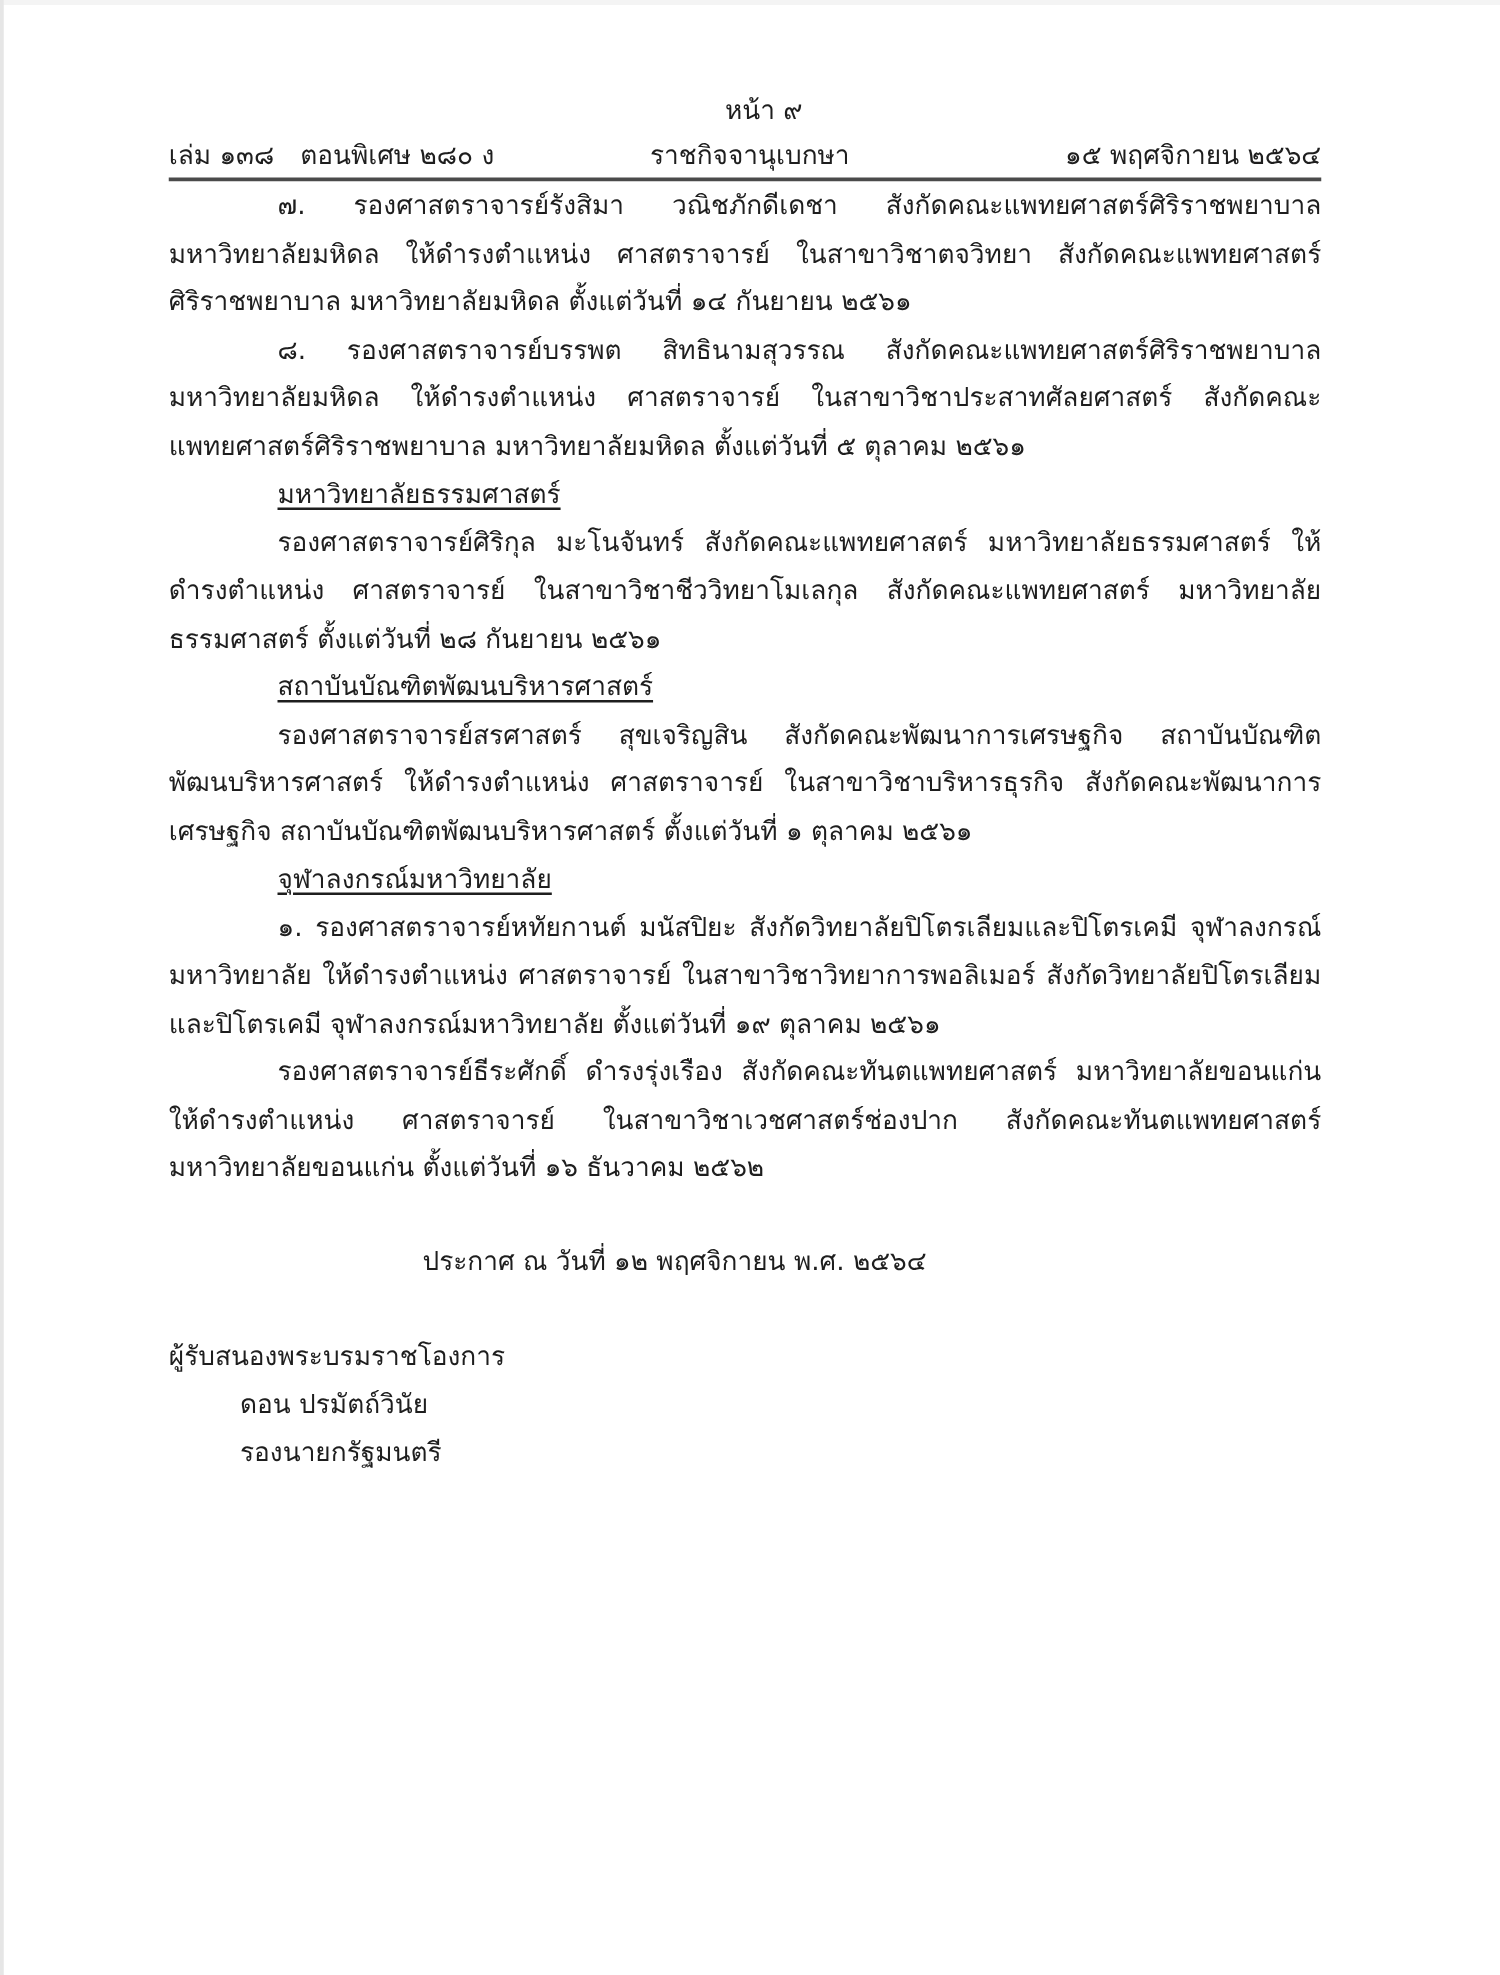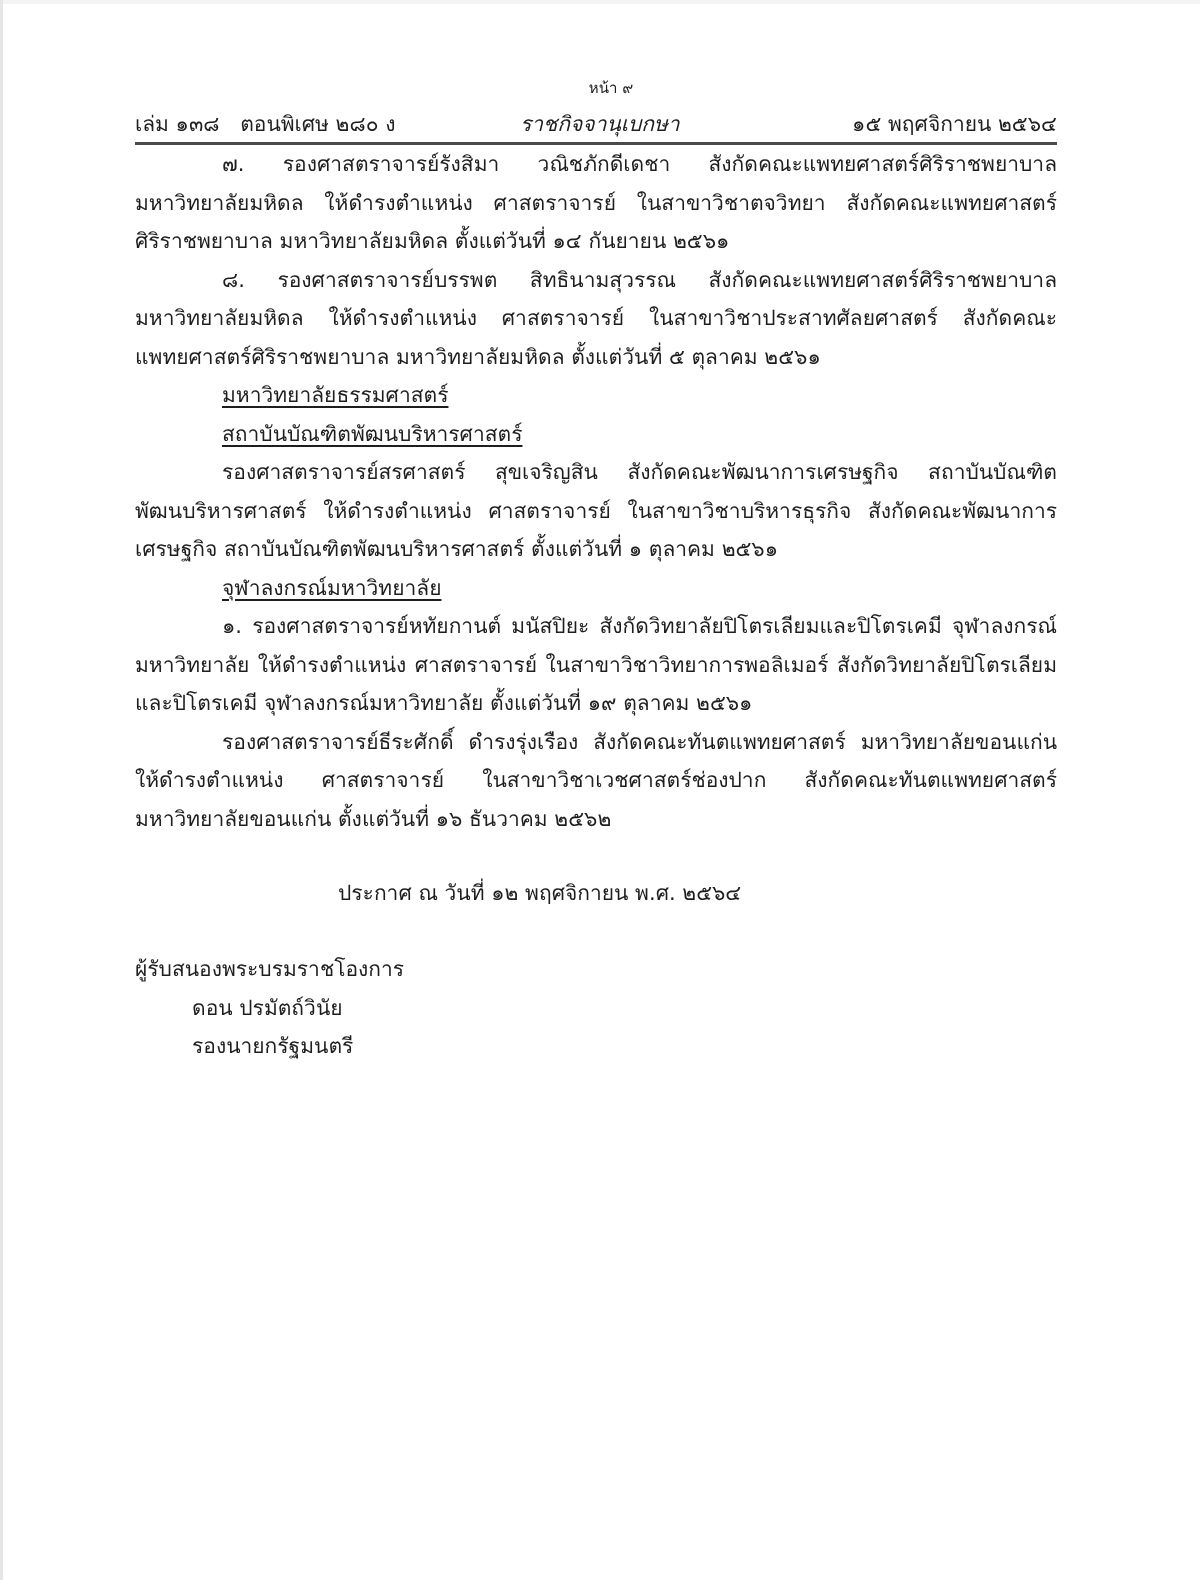--- a/index.html
+++ b/index.html
@@ -3,28 +3,28 @@
   <meta charset="utf-8">
   <style>
     html, body { margin: 0; padding: 0; background: #ffffff; }
     body {
       width: 1200px; height: 1580px; position: relative; overflow: hidden;
       font-family: "DejaVu Sans", sans-serif; color: #1e1e1e;
     }
     .left-edge { position: absolute; left: 0; top: 0; width: 3px; height: 1580px; background: #e6e6e6; }
     .top-edge { position: absolute; left: 0; top: 0; width: 1200px; height: 4px; background: #f4f4f4; }
     .page { position: absolute; left: 135px; top: 70px; width: 922px; }
-    .page-no { text-align: center; font-size: 15px; height: 36px; line-height: 36px; margin-left: 30px; }
+    .page-no { text-align: center; font-size: 21px; height: 36px; line-height: 36px; margin-left: 30px; }
     .gazette-header {
       display: flex; justify-content: space-between; align-items: center;
       font-size: 21px; height: 36px; line-height: 36px;
       border-bottom: 3px solid #4a4a4a; padding-bottom: 0; gap: 16px;
     }
     .gh-left span, .gh-right span { margin-right: 14px; }
-    .gh-center { position: absolute; left: 385px; font-style: italic; }
+    .gh-center { position: absolute; left: 385px; }
     .body { }
     .para { font-size: 21px; line-height: 38.5px; text-align: justify; text-align-last: left; margin: 0; }
     .para .indent { display: inline-block; width: 87px; }
     .section-heading {
       font-size: 21px; line-height: 38.5px; margin: 0 0 0 87px;
       text-decoration: underline; text-underline-offset: 4px;
     }
     .announce { font-size: 21px; line-height: 38px; margin-top: 36px; padding-left: 203px; }
     .signature { margin-top: 38px; font-size: 21px; line-height: 38.5px; }
     .signature .indented { padding-left: 57px; }
@@ -45,20 +45,21 @@
     </div>
     <div class="gh-center">ราชกิจจานุเบกษา</div>
     <div class="gh-right">๑๕ พฤศจิกายน ๒๕๖๔</div>
   </div>
 
   <div class="body">
     <p class="para"><span class="indent"></span><span>๗. รองศาสตราจารย์รังสิมา วณิชภักดีเดชา สังกัดคณะแพทยศาสตร์ศิริราชพยาบาล มหาวิทยาลัยมหิดล ให้ดำรงตำแหน่ง ศาสตราจารย์ ในสาขาวิชาตจวิทยา สังกัดคณะแพทยศาสตร์ศิริราชพยาบาล มหาวิทยาลัยมหิดล ตั้งแต่วันที่ ๑๔ กันยายน ๒๕๖๑</span></p>
     <p class="para"><span class="indent"></span><span>๘. รองศาสตราจารย์บรรพต สิทธินามสุวรรณ สังกัดคณะแพทยศาสตร์ศิริราชพยาบาล มหาวิทยาลัยมหิดล ให้ดำรงตำแหน่ง ศาสตราจารย์ ในสาขาวิชาประสาทศัลยศาสตร์ สังกัดคณะแพทยศาสตร์ศิริราชพยาบาล มหาวิทยาลัยมหิดล ตั้งแต่วันที่ ๕ ตุลาคม ๒๕๖๑</span></p>
 
     <p class="section-heading">มหาวิทยาลัยธรรมศาสตร์</p>
+    <p class="para"><span class="indent"></span><span>รองศาสตราจารย์ศิริกุล มะโนจันทร์ สังกัดคณะแพทยศาสตร์ มหาวิทยาลัยธรรมศาสตร์ ให้ดำรงตำแหน่ง ศาสตราจารย์ ในสาขาวิชาชีววิทยาโมเลกุล สังกัดคณะแพทยศาสตร์ มหาวิทยาลัยธรรมศาสตร์ ตั้งแต่วันที่ ๒๘ กันยายน ๒๕๖๑</span></p>
 
     <p class="section-heading">สถาบันบัณฑิตพัฒนบริหารศาสตร์</p>
     <p class="para"><span class="indent"></span><span>รองศาสตราจารย์สรศาสตร์ สุขเจริญสิน สังกัดคณะพัฒนาการเศรษฐกิจ สถาบันบัณฑิตพัฒนบริหารศาสตร์ ให้ดำรงตำแหน่ง ศาสตราจารย์ ในสาขาวิชาบริหารธุรกิจ สังกัดคณะพัฒนาการเศรษฐกิจ สถาบันบัณฑิตพัฒนบริหารศาสตร์ ตั้งแต่วันที่ ๑ ตุลาคม ๒๕๖๑</span></p>
 
     <p class="section-heading">จุฬาลงกรณ์มหาวิทยาลัย</p>
     <p class="para"><span class="indent"></span><span>๑. รองศาสตราจารย์หทัยกานต์ มนัสปิยะ สังกัดวิทยาลัยปิโตรเลียมและปิโตรเคมี จุฬาลงกรณ์มหาวิทยาลัย ให้ดำรงตำแหน่ง ศาสตราจารย์ ในสาขาวิชาวิทยาการพอลิเมอร์ สังกัดวิทยาลัยปิโตรเลียมและปิโตรเคมี จุฬาลงกรณ์มหาวิทยาลัย ตั้งแต่วันที่ ๑๙ ตุลาคม ๒๕๖๑</span></p>
 
     <p class="para"><span class="indent"></span><span>รองศาสตราจารย์ธีระศักดิ์ ดำรงรุ่งเรือง สังกัดคณะทันตแพทยศาสตร์ มหาวิทยาลัยขอนแก่น ให้ดำรงตำแหน่ง ศาสตราจารย์ ในสาขาวิชาเวชศาสตร์ช่องปาก สังกัดคณะทันตแพทยศาสตร์ มหาวิทยาลัยขอนแก่น ตั้งแต่วันที่ ๑๖ ธันวาคม ๒๕๖๒</span></p>
   </div>
 

